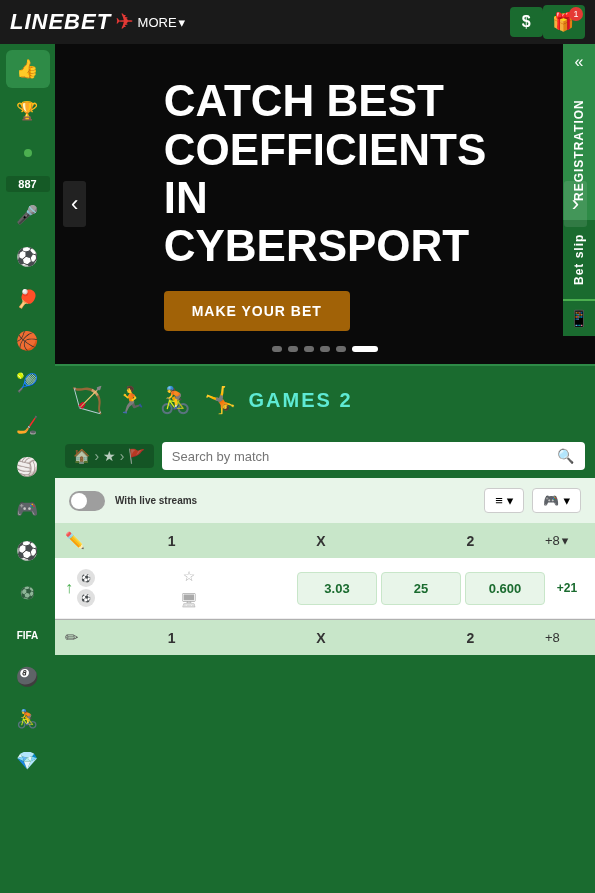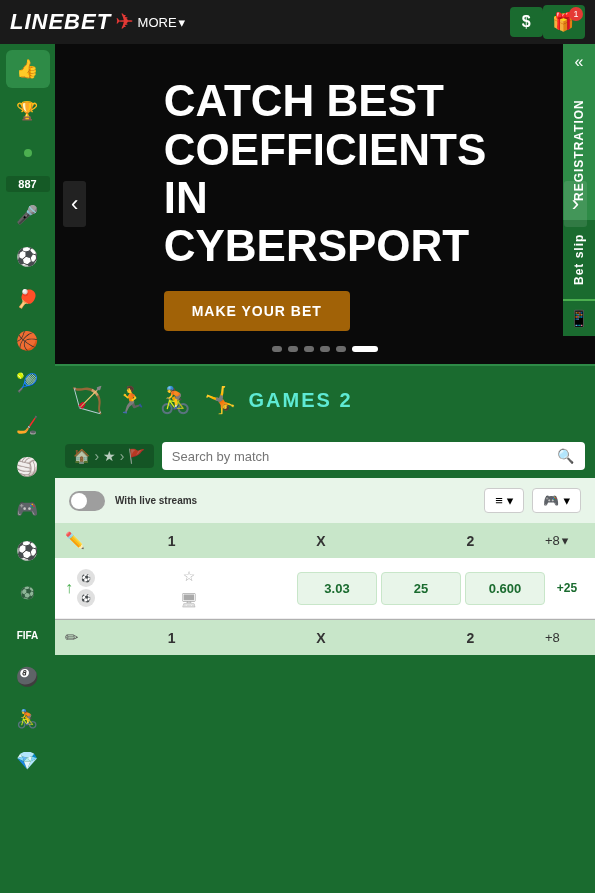--- a/index.html
+++ b/index.html
@@ -630,21 +630,21 @@
           </div>
         </div>
         <div class="match-actions">
           <button class="match-action-btn">☆</button>
           <button class="match-action-btn">🖥</button>
         </div>
         <div class="odds-row">
           <button class="odds-btn">3.03</button>
           <button class="odds-btn">25</button>
           <button class="odds-btn">0.600</button>
-          <div class="odds-more">+25</div>
+          <div class="odds-more">+21</div>
         </div>
       </div>
     </div>
 
     <div class="odds-header2">
       <div class="odds-sport-icon">✏</div>
       <div class="odds-col">1</div>
       <div class="odds-col">X</div>
       <div class="odds-col">2</div>
       <div class="odds-plus">+8</div>

